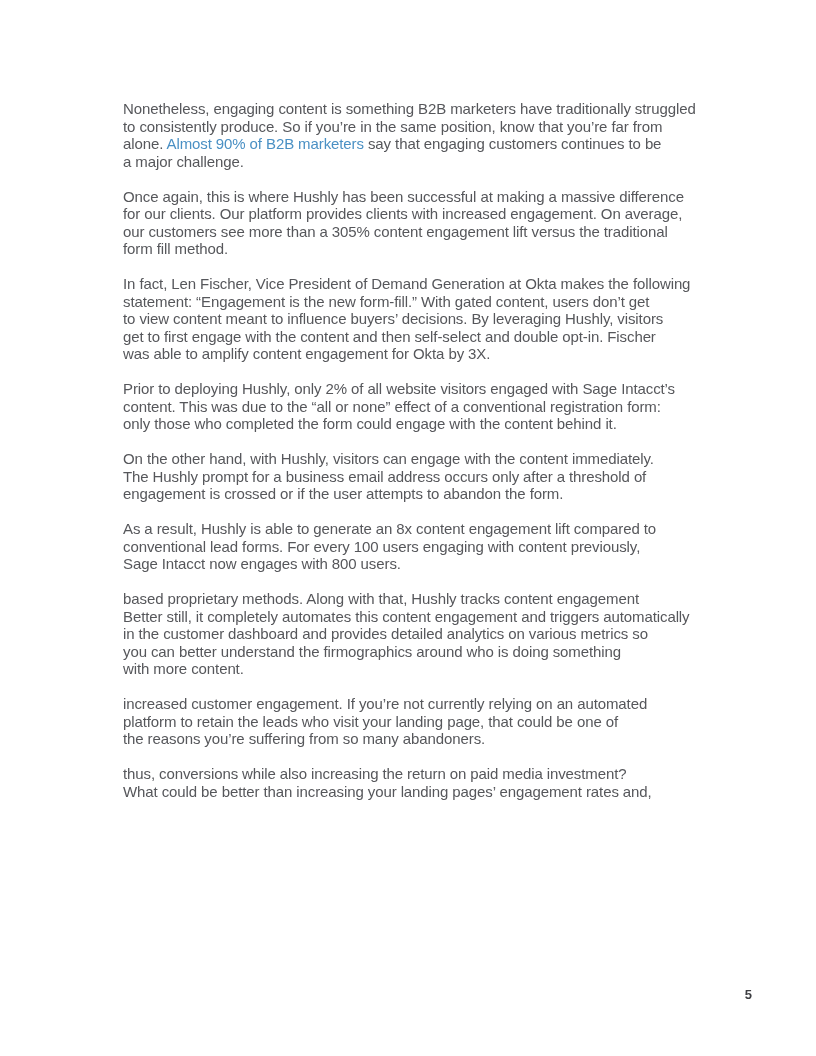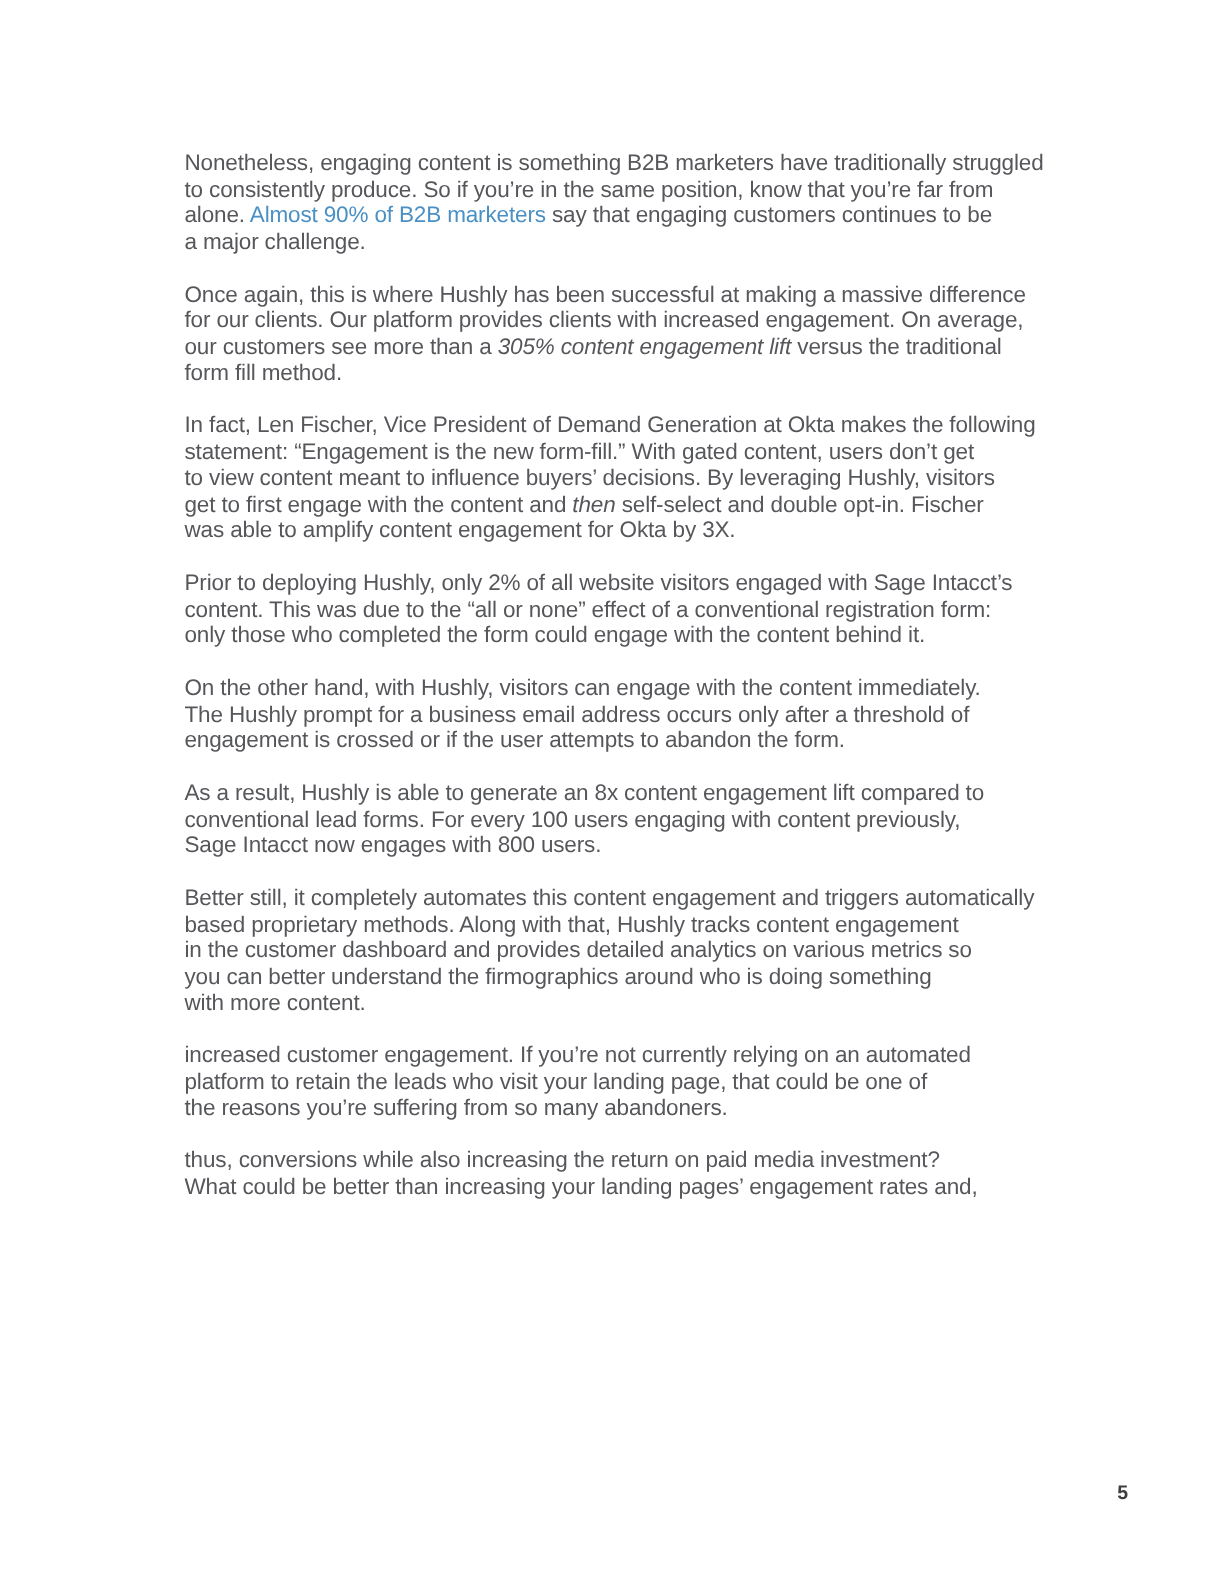--- a/index.html
+++ b/index.html
@@ -35,21 +35,20 @@
     height: 17.5px;
     line-height: 17.5px;
     white-space: pre;
   }
   .link {
     color: var(--link-color, #4a90c4);
     text-decoration: none;
     cursor: pointer;
   }
   .em {
-    font-style: italic;
     text-align: center;
   }
   .page-number {
     position: absolute;
     top: 986px;
     right: 64px;
     color: var(--pagenum-color, #3d3e42);
     font-size: 13px;
     font-weight: 600;
     line-height: 17.5px;
@@ -88,22 +87,22 @@
         <div class="line"><span>On the other hand, with Hushly, visitors can engage with the content immediately.</span></div>
         <div class="line"><span>The Hushly prompt for a business email address occurs only after a threshold of</span></div>
         <div class="line"><span>engagement is crossed or if the user attempts to abandon the form.</span></div>
       </div>
       <div class="para">
         <div class="line"><span>As a result, Hushly is able to generate an 8x content engagement lift compared to</span></div>
         <div class="line"><span>conventional lead forms. For every 100 users engaging with content previously,</span></div>
         <div class="line"><span>Sage Intacct now engages with 800 users.</span></div>
       </div>
       <div class="para">
+        <div class="line"><span>based proprietary methods. Along with that, Hushly tracks content engagement</span></div>
         <div class="line"><span>Better still, it completely automates this content engagement and triggers automatically</span></div>
-        <div class="line"><span>based proprietary methods. Along with that, Hushly tracks content engagement</span></div>
         <div class="line"><span>in the customer dashboard and provides detailed analytics on various metrics so</span></div>
         <div class="line"><span>you can better understand the firmographics around who is doing something</span></div>
         <div class="line"><span>with more content.</span></div>
       </div>
       <div class="para">
         <div class="line"><span>increased customer engagement. If you’re not currently relying on an automated</span></div>
         <div class="line"><span>platform to retain the leads who visit your landing page, that could be one of</span></div>
         <div class="line"><span>the reasons you’re suffering from so many abandoners.</span></div>
       </div>
       <div class="para">

